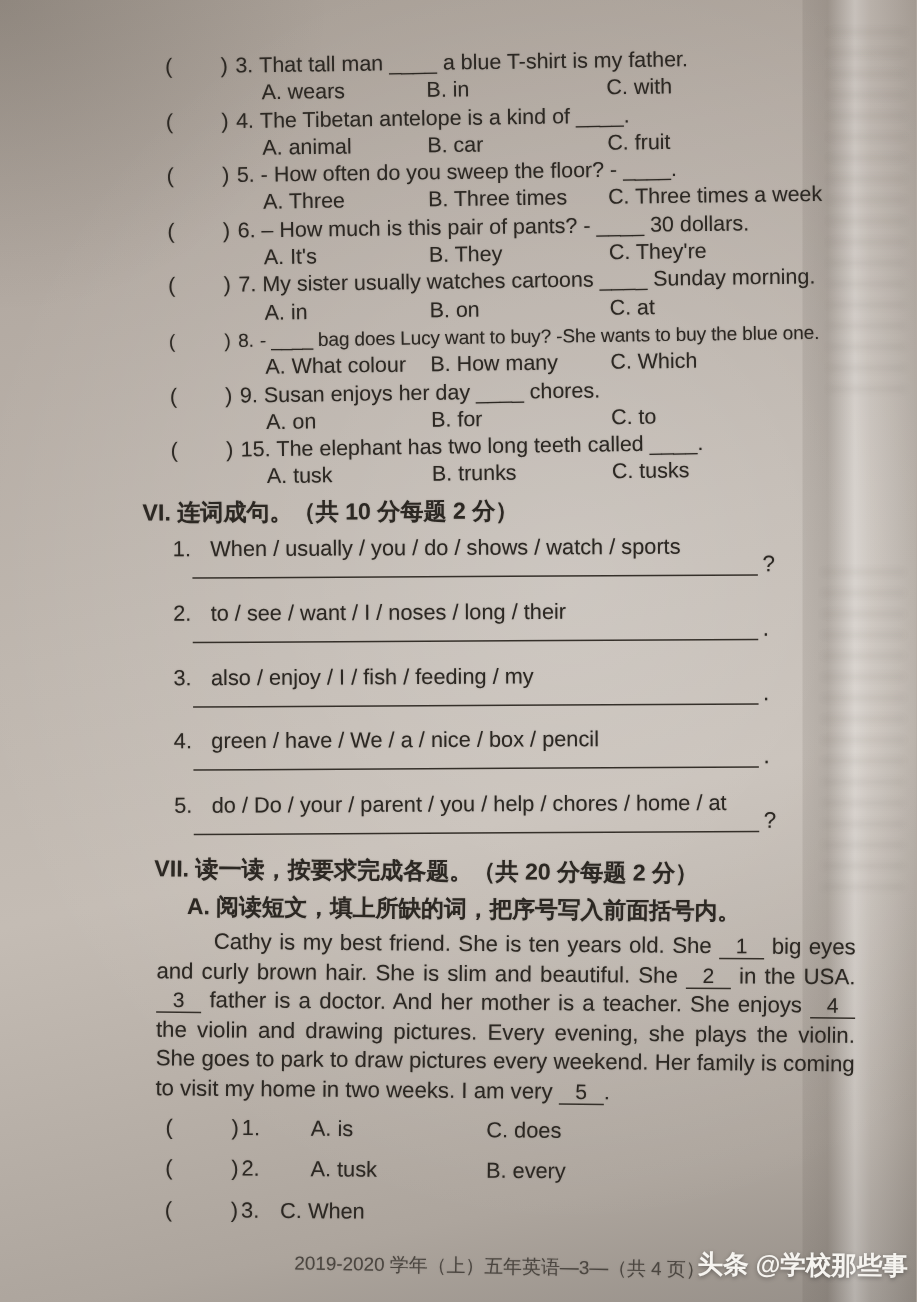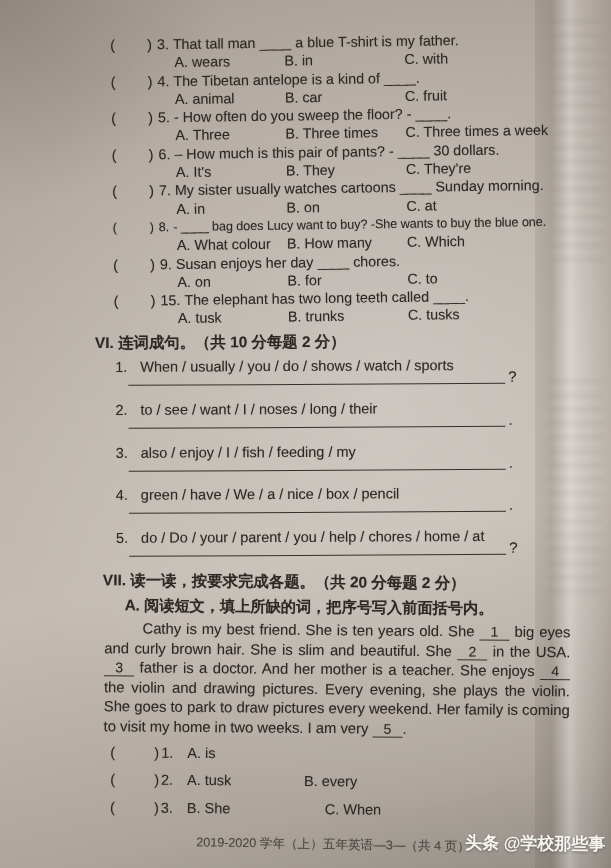--- a/index.html
+++ b/index.html
@@ -75,21 +75,21 @@
   }
   .pblank {
     display: inline-block; min-width: 26px; text-align: center; text-indent: 0;
     border-bottom: 1.5px solid #35302a; line-height: 15px; padding: 0 2px;
     font-size: 14px;
   }
   .r-rows { margin-top: 7px; margin-left: 30px; }
   .r-row { display: flex; height: 27.6px; font-size: 14.5px; white-space: nowrap; }
   .r-paren-open { display: inline-block; width: 44px; }
   .r-num { display: inline-block; width: 26px; margin-left: 2px; }
-  .ra { width: 117px; } .rb { width: 138px; } .rc { flex: 1; }
+  .ra { width: 117px; margin-left: 20px; } .rb { width: 138px; } .rc { flex: 1; }
 
   
   .footer {
     position: absolute; left: 0; right: 0; top: 836px; text-align: center;
     padding-left: 55px; font-size: 12.6px; color: #4b4640;
     transform: rotate(0.9deg);
     text-shadow: 0 0 1px rgba(70,64,58,0.3);
   }
   .watermark {
     position: absolute; right: 6px; top: 832px;
@@ -223,32 +223,32 @@
   <div class="vii-parta">A. 阅读短文，填上所缺的词，把序号写入前面括号内。</div>
 
   <p class="passage"><span>Cathy is my best friend. She is ten years old. She </span><span class="pblank">1</span><span> big eyes and curly brown hair. She is slim and beautiful. She </span><span class="pblank">2</span><span> in the USA. </span><span class="pblank">3</span><span> father is a doctor. And her mother is a teacher. She enjoys </span><span class="pblank">4</span><span> the violin and drawing pictures. Every evening, she plays the violin. She goes to park to draw pictures every weekend. Her family is coming to visit my home in two weeks. I am very </span><span class="pblank">5</span><span>.</span></p>
 
   <div class="r-rows">
     <div class="r-row">
       <span class="r-paren-open">(</span>
         <span>)</span>
         <span class="r-num">1.</span>
       <span class="ra">A. is</span>
+      <span class="rc">C. does</span>
     </div>
     <div class="r-row">
       <span class="r-paren-open">(</span>
         <span>)</span>
         <span class="r-num">2.</span>
       <span class="ra">A. tusk</span>
       <span class="rb">B. every</span>
     </div>
     <div class="r-row">
       <span class="r-paren-open">(</span>
         <span>)</span>
         <span class="r-num">3.</span>
-      <span class="rb">B. She</span>
       <span class="rc">C. When</span>
     </div>
   </div>
 </div>
 
 <div class="footer">2019-2020 学年（上）五年英语—3—（共 4 页）</div>
 <div class="watermark">头条 @学校那些事</div>
 
 </body></html>

